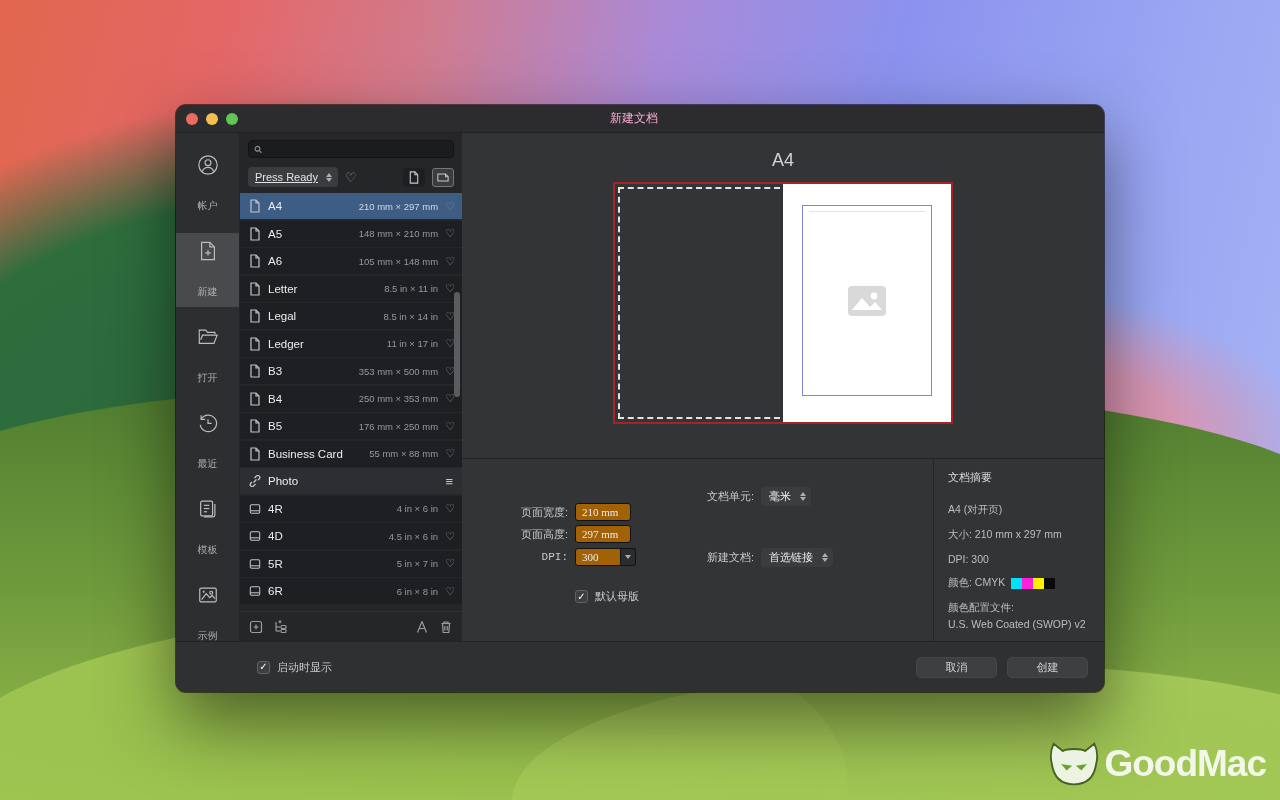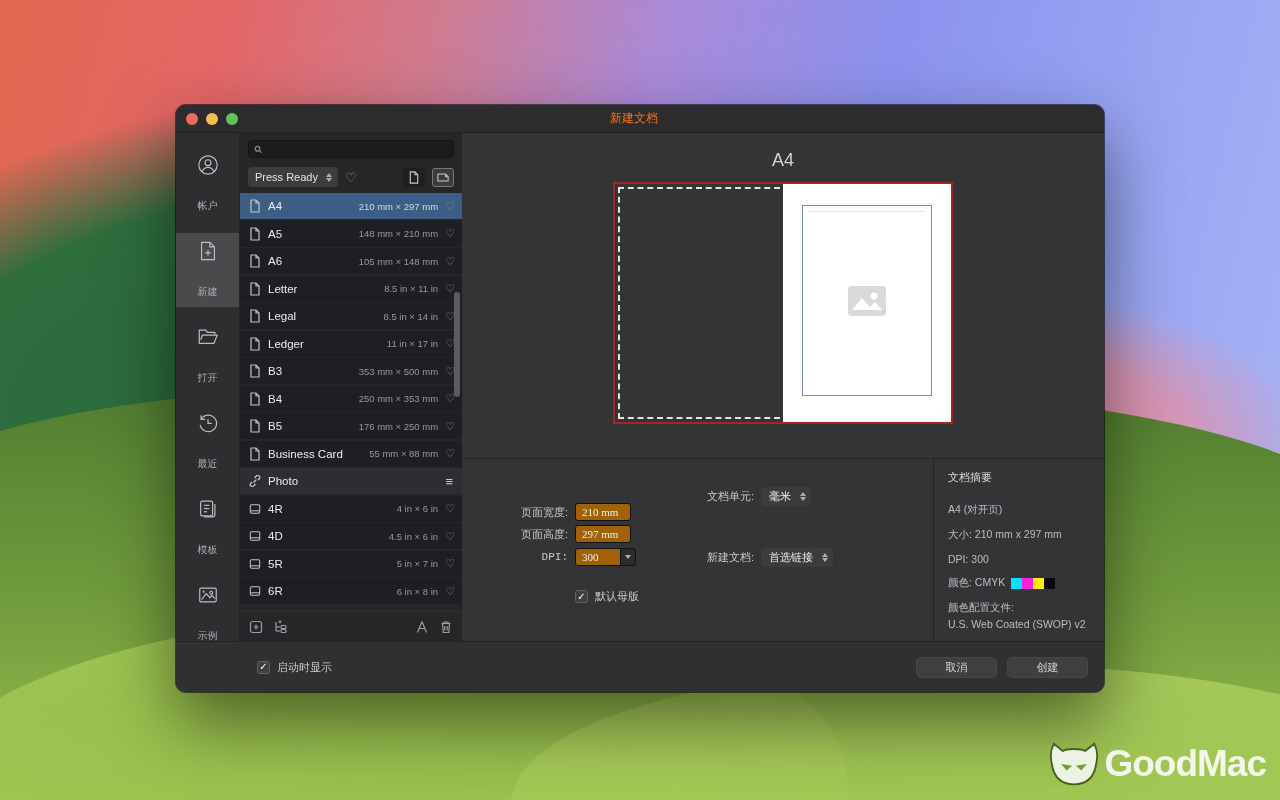--- a/index.html
+++ b/index.html
@@ -32,21 +32,21 @@
   
   .window { position:absolute; left:176px; top:105px; width:928px; height:587px;
     background:#2e2f31; border-radius:10px; overflow:hidden;
     box-shadow:0 30px 70px rgba(0,0,0,.5), 0 0 0 1px rgba(0,0,0,.55); color:#d8d8d8; }
 
   .titlebar { height:28px; background:#2c2c2e; border-bottom:1px solid #222224;
     display:flex; align-items:center; position:relative; }
   .traffic { display:flex; gap:8px; margin-left:10px; }
   .traffic span { width:12px; height:12px; border-radius:50%; display:block; }
   .tl-red { background:#ec6a5e; } .tl-yellow { background:#f5bf4f; } .tl-green { background:#61c455; }
-  .win-title { position:absolute; left:0; right:12px; text-align:center; font-size:12px; color:#f97316; }
+  .win-title { position:absolute; left:0; right:12px; text-align:center; font-size:12px; color:#f9a8d4; }
 
   .win-body { display:flex; height:508px; }
 
   
   .sidebar { width:64px; background:#2d2e30; border-right:1px solid #242426;
     display:flex; flex-direction:column; align-items:stretch; padding-top:14px; }
   .side-item { display:flex; flex-direction:column; align-items:center; gap:19px;
     padding:7px 0 8px; margin-bottom:12px; cursor:default; }
   .side-item.selected { background:#494a4c; }
   .side-item svg { width:22px; height:22px; stroke:#bdbdc1; fill:none; stroke-width:1.3; }
@@ -56,21 +56,21 @@
   .list-panel { width:222px; background:#242628; display:flex; flex-direction:column; position:relative; }
   .search-wrap { margin:7px 8px 0; }
   .search-field { height:18px; background:#1b1c1e; border:1px solid #141416; border-radius:4px;
     display:flex; align-items:center; padding:0 5px; gap:4px; }
   .search-field svg { width:9px; height:9px; stroke:#8a8a8e; fill:none; stroke-width:1.6; }
   .search-field input { background:transparent; border:none; outline:none; color:#ddd; font-size:11px; width:100%; }
 
   .filter-row { display:flex; align-items:center; margin:9px 8px 6px; gap:7px; }
   .press-select { height:20px; background:#3b3c3e; border-radius:4px; display:flex; align-items:center;
     padding:0 4px 0 7px; gap:6px; }
-  .press-select .sel-text { font-size:11px; color:#e4e4e6; }
+  .press-select .sel-text { font-size:11px; color:#e4e4e6;text-decoration:underline; }
   .stepper { display:flex; flex-direction:column; gap:1px; align-items:center; padding:1px 2px; border-radius:3px; }
   .stepper i { display:block; width:0; height:0; border-left:3px solid transparent; border-right:3px solid transparent; }
   .stepper .up { border-bottom:4px solid #aeaeb2; }
   .stepper .dn { border-top:4px solid #aeaeb2; }
   .heart { color:#8c8c90; font-size:13px; line-height:1; }
   .filter-spacer { flex:1; }
   .view-btn { width:22px; height:19px; border-radius:3px; display:flex; align-items:center; justify-content:center; }
   .view-btn svg { width:12px; height:13px; stroke:#c9c9cc; fill:none; stroke-width:1.2; }
   .view-portrait { background:#1e1f21; }
   .view-landscape { background:#3b3c3e; border:1px solid #77777b; }

